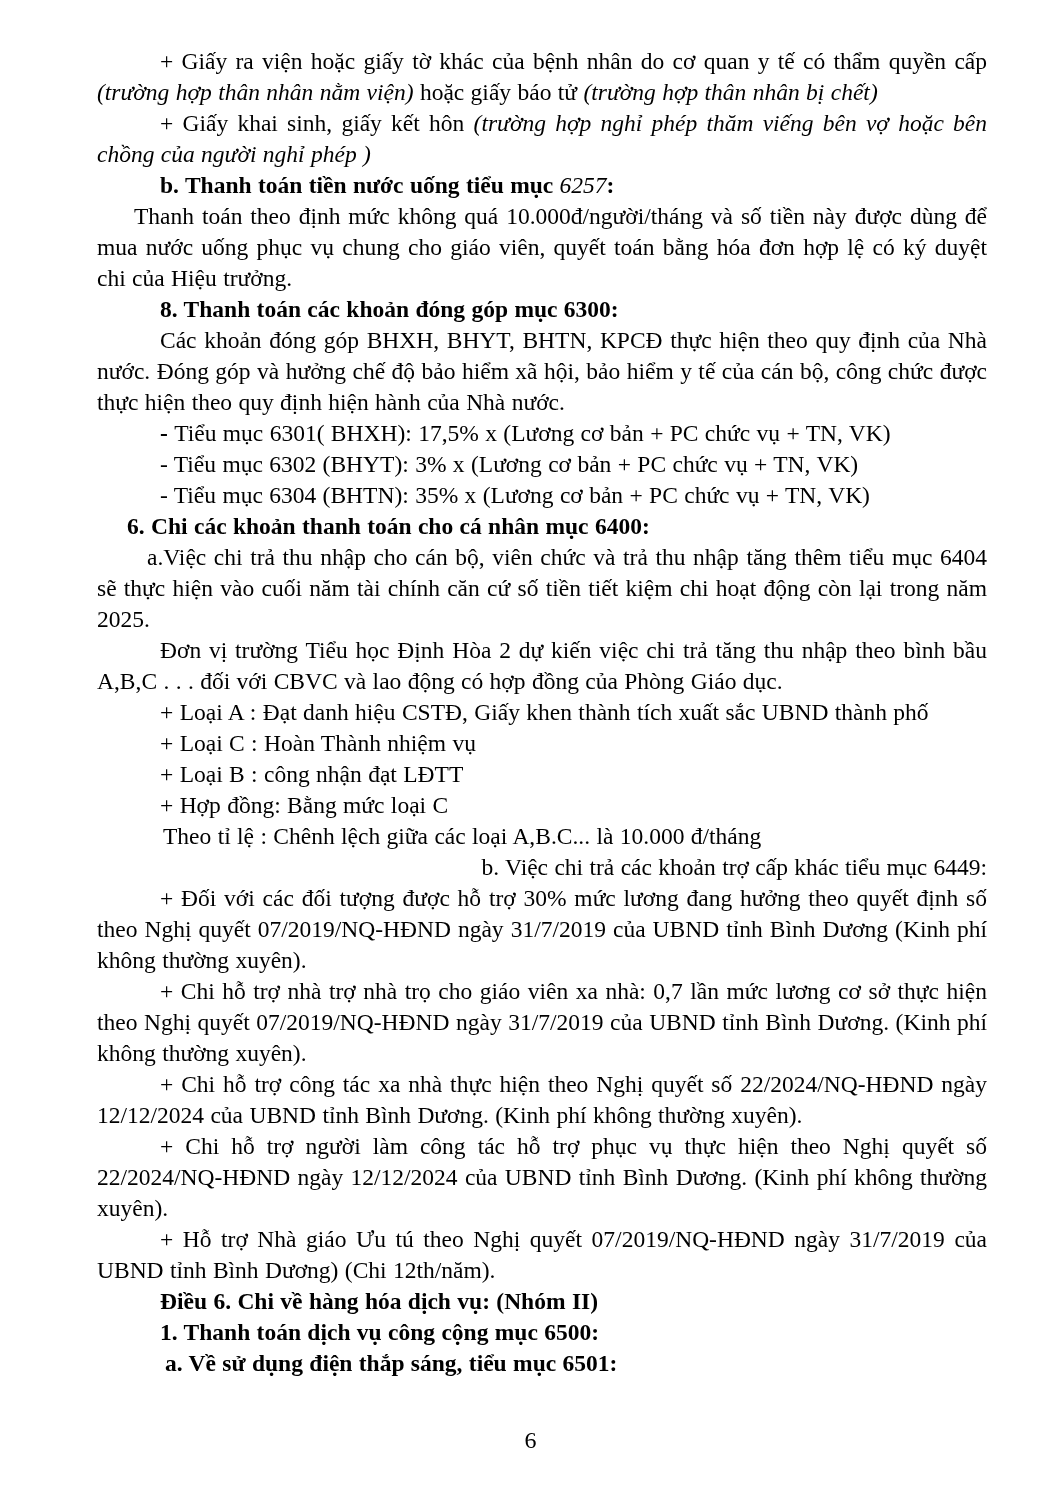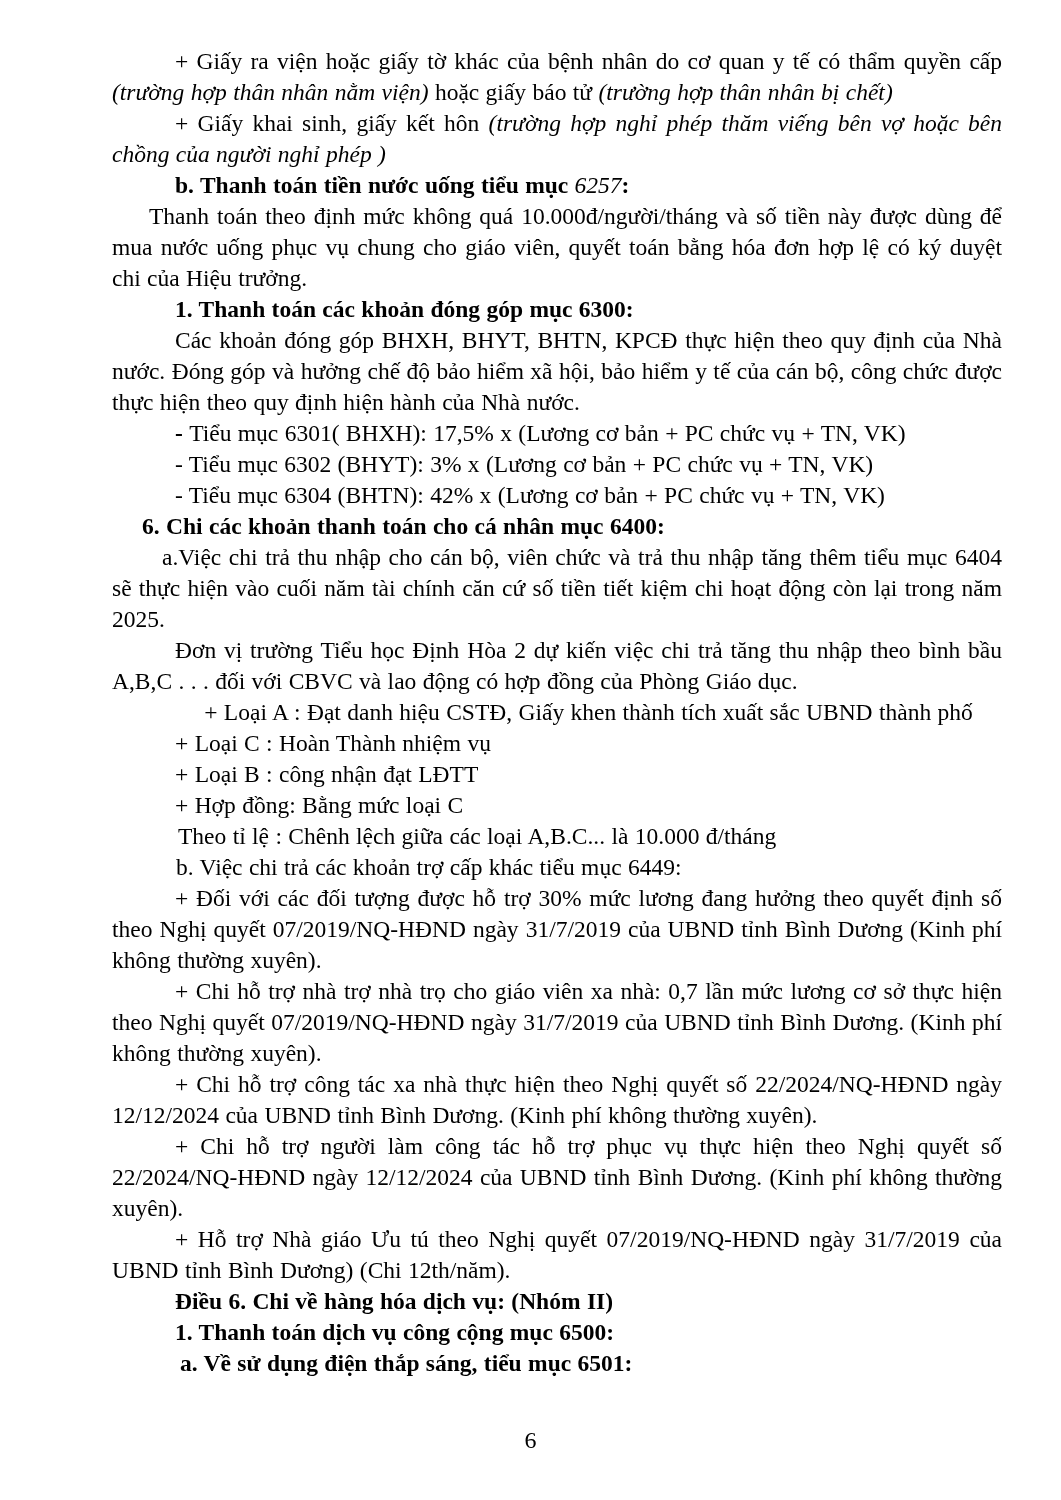--- a/index.html
+++ b/index.html
@@ -12,21 +12,20 @@
     font-family:"Liberation Serif","DejaVu Serif",serif;
     color:#000000;
   }
   .doc{
     position:absolute;
     left:97px;
     top:46px;
     width:890px;
     font-size:23.5px;
     line-height:31px;
-    margin-left:15px;
   }
   .para{
     margin:0;
     padding:0;
     word-spacing:0.5px;
   }
   .para.justify{text-align:justify;}
   .para.left{text-align:left;}
   .r-b{font-weight:bold;}
   .r-i{font-style:italic;}
@@ -44,34 +43,34 @@
 </style>
 </head>
 <body>
 
 <div class="page">
   <div class="doc" id="doc-body">
       <p class="para justify" style="text-indent: 63px;"><span>+ Giấy ra viện hoặc giấy tờ khác của bệnh nhân do cơ quan y tế có thẩm quyền cấp </span><span class="r-i">(trường hợp thân nhân nằm viện)</span><span> hoặc giấy báo tử </span><span class="r-i">(trường hợp thân nhân bị chết)</span></p>
       <p class="para justify" style="text-indent: 63px;"><span>+ Giấy khai sinh, giấy kết hôn </span><span class="r-i">(trường hợp nghỉ phép thăm viếng bên vợ hoặc bên chồng của người nghỉ phép )</span></p>
       <p class="para left" style="text-indent: 63px;"><span class="r-b">b. Thanh toán tiền nước uống tiểu mục </span><span class="r-i">6257</span><span class="r-b">:</span></p>
       <p class="para justify" style="text-indent: 37px;"><span>Thanh toán theo định mức không quá 10.000đ/người/tháng và số tiền này được dùng để mua nước uống phục vụ chung cho giáo viên, quyết toán bằng hóa đơn hợp lệ có ký duyệt chi của Hiệu trưởng.</span></p>
-      <p class="para left" style="text-indent: 63px;"><span class="r-b">1. Thanh toán các khoản đóng góp mục 6300:</span></p>
+      <p class="para left" style="text-indent: 63px;"><span class="r-b">8. Thanh toán các khoản đóng góp mục 6300:</span></p>
       <p class="para justify" style="text-indent: 63px;"><span>Các khoản đóng góp BHXH, BHYT, BHTN, KPCĐ thực hiện theo quy định của Nhà nước. Đóng góp và hưởng chế độ bảo hiểm xã hội, bảo hiểm y tế của cán bộ, công chức được thực hiện  theo quy định hiện hành của Nhà nước.</span></p>
       <p class="para left" style="text-indent: 63px;"><span class="r-b">- </span><span>Tiểu mục 6301( BHXH): 17,5% x (Lương cơ bản + PC chức vụ + TN, VK)</span></p>
       <p class="para left" style="text-indent: 63px;"><span>- Tiểu mục 6302 (BHYT): 3% x (Lương cơ bản + PC chức vụ + TN, VK)</span></p>
-      <p class="para left" style="text-indent: 63px;"><span>- Tiểu mục 6304 (BHTN): 42% x (Lương cơ bản + PC chức vụ + TN, VK)</span></p>
+      <p class="para left" style="text-indent: 63px;"><span>- Tiểu mục 6304 (BHTN): 35% x (Lương cơ bản + PC chức vụ + TN, VK)</span></p>
       <p class="para left" style="text-indent: 30px;"><span class="r-b">6. Chi các khoản thanh toán cho cá nhân mục 6400:</span></p>
       <p class="para justify" style="text-indent: 50px;"><span>a.Việc chi trả thu nhập cho cán bộ, viên chức và trả thu nhập tăng thêm tiểu mục 6404 sẽ thực hiện vào cuối năm tài chính căn cứ số tiền tiết kiệm chi hoạt động còn lại trong năm 2025.</span></p>
       <p class="para justify" style="text-indent: 63px;"><span>Đơn vị trường Tiểu học Định Hòa 2 dự kiến việc chi trả tăng thu nhập theo bình bầu A,B,C . . . đối với CBVC và lao động có hợp đồng của Phòng Giáo dục.</span></p>
-      <p class="para left" style="text-indent: 63px; text-align: center;"><span>+ Loại A : Đạt danh hiệu CSTĐ, Giấy khen thành tích xuất sắc UBND thành phố</span></p>
+      <p class="para left" style="text-indent: 63px;"><span>+ Loại A : Đạt danh hiệu CSTĐ, Giấy khen thành tích xuất sắc UBND thành phố</span></p>
       <p class="para left" style="text-indent: 63px;"><span>+ Loại C : Hoàn Thành nhiệm vụ</span></p>
       <p class="para left" style="text-indent: 63px;"><span>+ Loại B : công nhận đạt LĐTT</span></p>
       <p class="para left" style="text-indent: 63px;"><span>+ Hợp đồng: Bằng mức loại C</span></p>
       <p class="para left" style="text-indent: 66px;"><span>Theo tỉ lệ : Chênh lệch giữa các loại A,B.C... là 10.000 đ/tháng</span></p>
-      <p class="para left" style="text-indent: 64px;"><span>b. Việc chi trả các khoản trợ cấp khác tiểu mục 6449:</span></p>
+      <p class="para left" style="text-indent: 64px; text-align: right;"><span>b. Việc chi trả các khoản trợ cấp khác tiểu mục 6449:</span></p>
       <p class="para justify" style="text-indent: 63px; font-family: Liberation Serif, serif;"><span>+ Đối với các đối tượng được hỗ trợ 30% mức lương đang hưởng theo quyết định số theo Nghị quyết 07/2019/NQ-HĐND ngày 31/7/2019 của UBND tỉnh Bình Dương (Kinh phí không thường xuyên).</span></p>
       <p class="para justify" style="text-indent: 63px;"><span>+ Chi hỗ trợ nhà trợ nhà trọ cho giáo viên xa nhà: 0,7 lần mức lương cơ sở thực hiện theo Nghị quyết 07/2019/NQ-HĐND ngày 31/7/2019 của UBND tỉnh Bình Dương. (Kinh phí không thường xuyên).</span></p>
       <p class="para justify" style="text-indent: 63px;"><span>+ Chi hỗ trợ công tác xa nhà thực hiện theo Nghị quyết số 22/2024/NQ-HĐND ngày 12/12/2024 của UBND tỉnh Bình Dương. (Kinh phí không thường xuyên).</span></p>
       <p class="para justify" style="text-indent: 63px;"><span>+ Chi hỗ trợ người làm công tác hỗ trợ phục vụ thực hiện theo Nghị quyết số 22/2024/NQ-HĐND ngày 12/12/2024 của UBND tỉnh Bình Dương. (Kinh phí không thường xuyên).</span></p>
       <p class="para justify" style="text-indent: 63px;"><span>+ Hỗ trợ Nhà giáo Ưu tú theo Nghị quyết 07/2019/NQ-HĐND ngày 31/7/2019 của UBND tỉnh Bình Dương) (Chi 12th/năm).</span></p>
       <p class="para left" style="text-indent: 63px;"><span class="r-b">Điều 6. Chi về hàng hóa dịch vụ: (Nhóm II)</span></p>
       <p class="para left" style="text-indent: 63px;"><span class="r-b">1. Thanh toán dịch vụ công cộng mục 6500:</span></p>
       <p class="para left" style="text-indent: 68px;"><span class="r-b">a. Về sử dụng điện thắp sáng, tiểu mục 6501:</span></p>
     </div>
   <div class="page-number">6</div>

